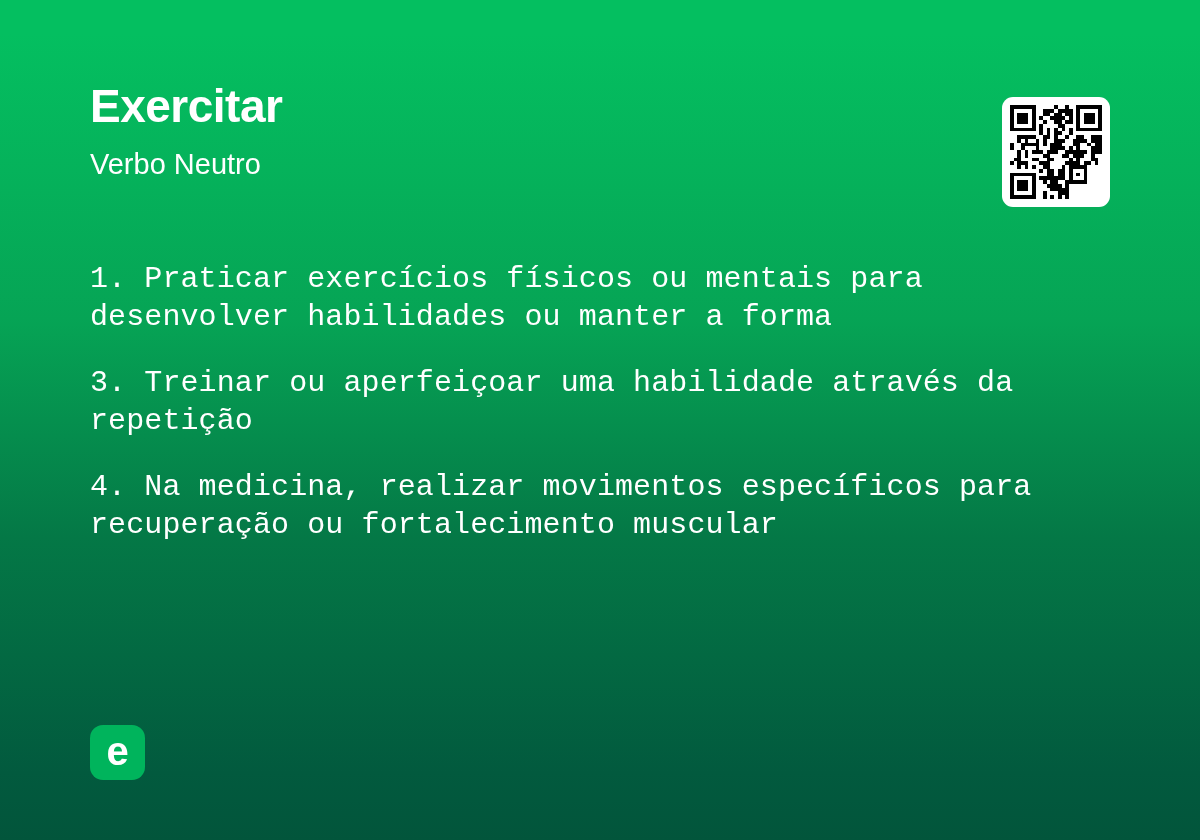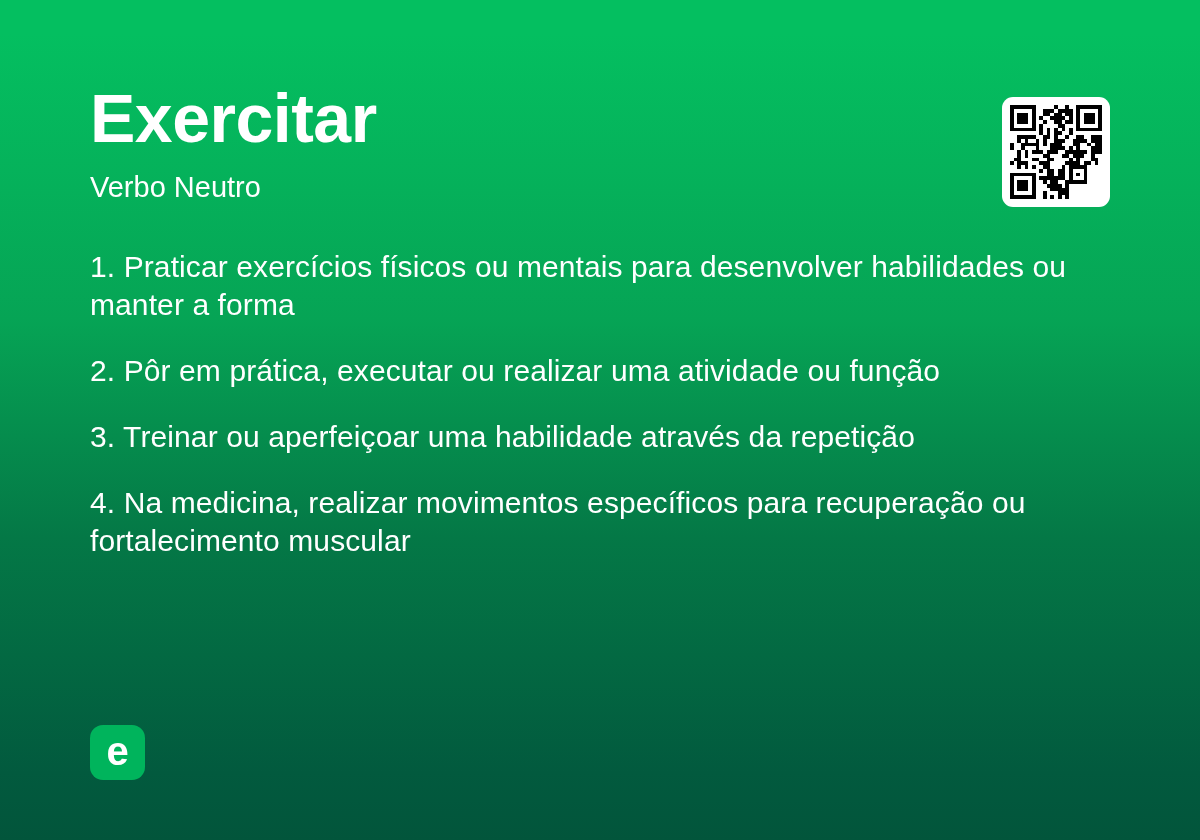--- a/index.html
+++ b/index.html
@@ -22,21 +22,21 @@
   
   .header {
     position: absolute;
     left: 90px;
     top: 82px;
     right: 90px;
   }
   .title {
     margin: 0;
     color: #ffffff;
-    font-size: 68px;
+    font-size: 46px;
     line-height: 1.06;
     font-weight: 700;
     letter-spacing: -0.5px;
   }
   .subtitle {
     margin: 16px 0 0 0;
     color: #ffffff;
     font-size: 29px;
     font-weight: 400;
     line-height: 1.2;
@@ -71,22 +71,23 @@
     position: absolute;
     left: 90px;
     top: 248px;
     width: 1010px;
   }
   .definition {
     color: #ffffff;
     font-size: 30px;
     line-height: 38px;
     font-weight: 400;
-    margin: 0 0 28px 0;
+    margin: 12px 0 28px 0;
     letter-spacing: 0.1px;
+    font-family: Liberation Mono, monospace;
   }
   .definition:last-child { margin-bottom: 0; }
 
   
   .footer {
     position: absolute;
     left: 90px;
     right: 90px;
     bottom: 60px;
     height: 56px;
@@ -753,21 +754,20 @@
         <i></i>
         <i></i>
         <i></i>
         <i></i>
         <i></i>
       </div>
   </div>
 
   <div class="definitions" id="definitions">
       <p class="definition">1. Praticar exercícios físicos ou mentais para desenvolver habilidades ou manter a forma</p>
-      <p class="definition">2. Pôr em prática, executar ou realizar uma atividade ou função</p>
       <p class="definition">3. Treinar ou aperfeiçoar uma habilidade através da repetição</p>
       <p class="definition">4. Na medicina, realizar movimentos específicos para recuperação ou fortalecimento muscular</p>
     </div>
 
   <div class="footer">
     <div class="logo-mark">
       <span class="logo-letter">e</span>
     </div>
   </div>
 

